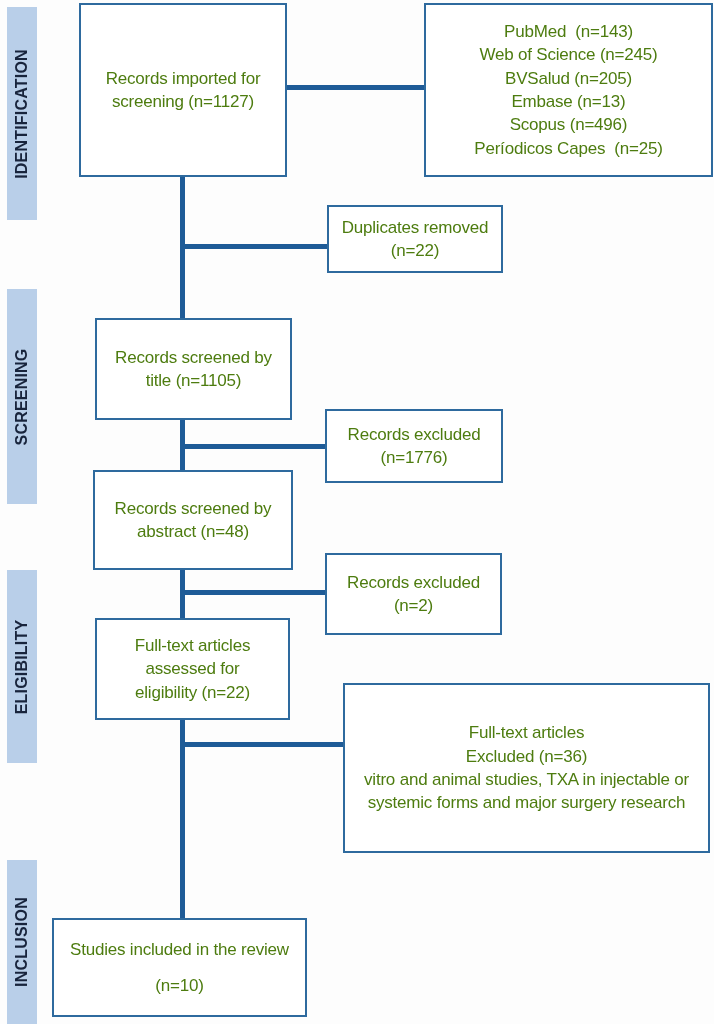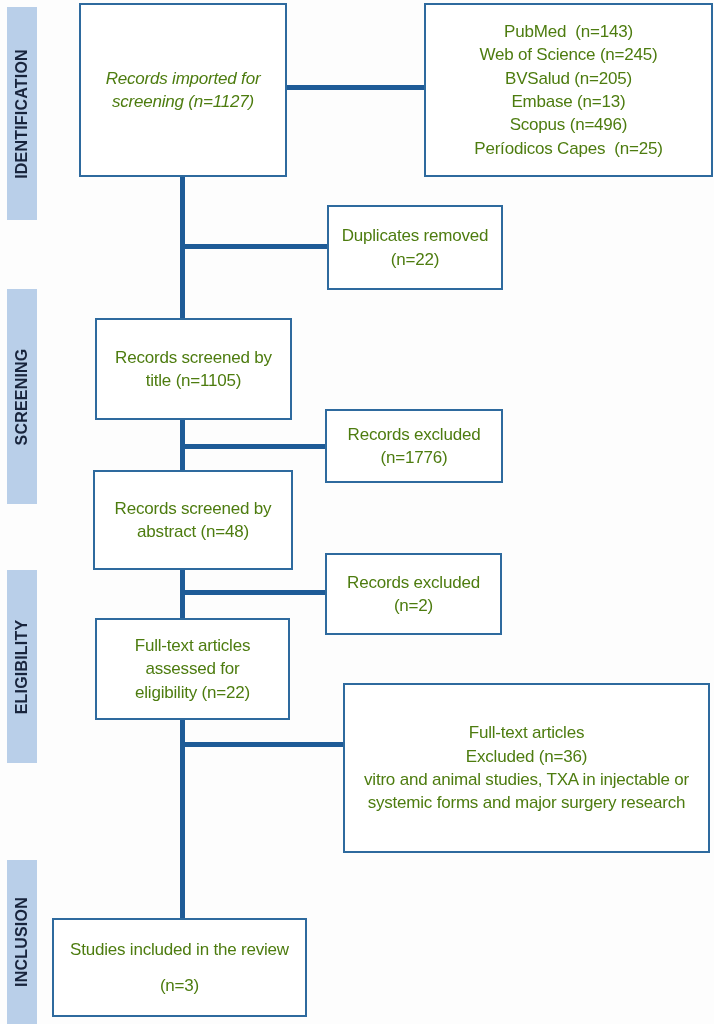--- a/index.html
+++ b/index.html
@@ -65,23 +65,23 @@
     align-items: center;
     justify-content: center;
     text-align: center;
     z-index: 2;
     color: #4d7c0f;
     font-size: 17px;
     line-height: 1.38;
     letter-spacing: -0.2px;
   }
   .box .line { white-space: pre-wrap; }
-  #box-records-imported  { left: 79px;  top: 3px;   width: 208px; height: 174px; font-style: italic; }
+  #box-records-imported  { left: 79px;  top: 3px;   width: 208px; height: 174px; }
   #box-databases         { left: 424px; top: 3px;   width: 289px; height: 174px; }
-  #box-duplicates        { left: 327px; top: 205px; width: 176px; height: 85px; }
+  #box-duplicates        { left: 327px; top: 205px; width: 176px; height: 68px; }
   #box-screened-title    { left: 95px;  top: 318px; width: 197px; height: 102px; }
   #box-excluded-title    { left: 325px; top: 409px; width: 178px; height: 74px; }
   #box-screened-abstract { left: 93px;  top: 470px; width: 200px; height: 100px; }
   #box-excluded-abstract { left: 325px; top: 553px; width: 177px; height: 82px; }
   #box-fulltext-assessed { left: 95px;  top: 618px; width: 195px; height: 102px; }
   #box-fulltext-excluded { left: 343px; top: 683px; width: 367px; height: 170px; }
   #box-studies-included  { left: 52px;  top: 918px; width: 255px; height: 99px; gap: 12px; }
 </style>
 </head>
 <body>
@@ -158,16 +158,16 @@
 
   <div class="box" id="box-fulltext-excluded">
     <div class="line">Full-text articles</div>
     <div class="line">Excluded (n=36)</div>
     <div class="line">vitro and animal studies, TXA in injectable or</div>
     <div class="line">systemic forms and major surgery research</div>
   </div>
 
   <div class="box" id="box-studies-included">
     <div class="line">Studies included in the review</div>
-    <div class="line">(n=3)</div>
+    <div class="line">(n=10)</div>
   </div>
 
 </div>
 
 </body></html>

